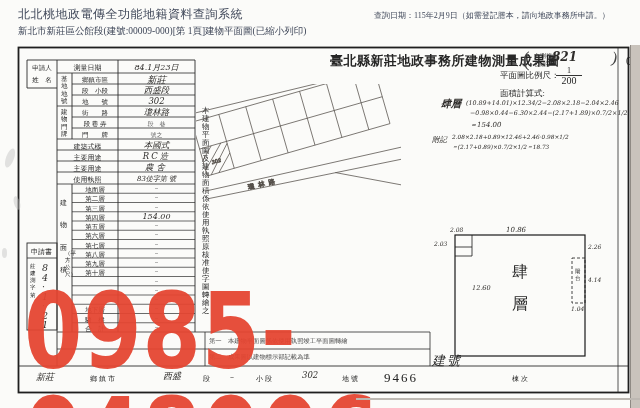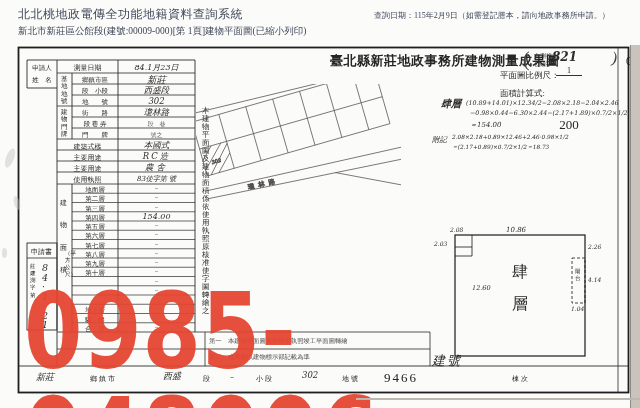--- a/index.html
+++ b/index.html
@@ -5,21 +5,21 @@
   html,body{margin:0;padding:0;}
   body{width:640px;height:408px;position:relative;background:#fbfbf9;overflow:hidden;}
   .t{position:absolute;white-space:nowrap;color:#262626;}
   .print{font-family:"Liberation Serif","DejaVu Serif",serif;}
   .hand{font-family:"DejaVu Serif",serif;font-style:italic;color:#2e2c2a;}
   .vert{white-space:normal;word-break:break-all;line-height:1.15;}
   .ctr{text-align:center;}
   .light{color:#6a6a6a;}
   .frac{position:absolute;width:26px;text-align:center;font-family:"Liberation Serif",serif;color:#262626;}
   .frac .num{display:block;border-bottom:1px solid #333;padding:0 6px;font-size:8px;line-height:9px;}
-  .frac .den{display:block;font-size:13px;line-height:10px;margin-top:44px;}
+  .frac .den{display:block;font-size:10px;line-height:10px;}
   #watermark{position:absolute;left:24px;top:280px;font-size:105px;line-height:1;font-weight:800;
     font-family:"DejaVu Sans","Liberation Sans",sans-serif;letter-spacing:1px;opacity:.94;
     transform:scaleX(0.8);transform-origin:left top;z-index:50;}
   .edge{position:absolute;background:#c9c3bc;z-index:55;}
   .smudge{position:absolute;background:#c2c2c2;opacity:.45;border-radius:50%;z-index:4;}
   svg{position:absolute;}
 </style>
 </head>
 <body>
 

